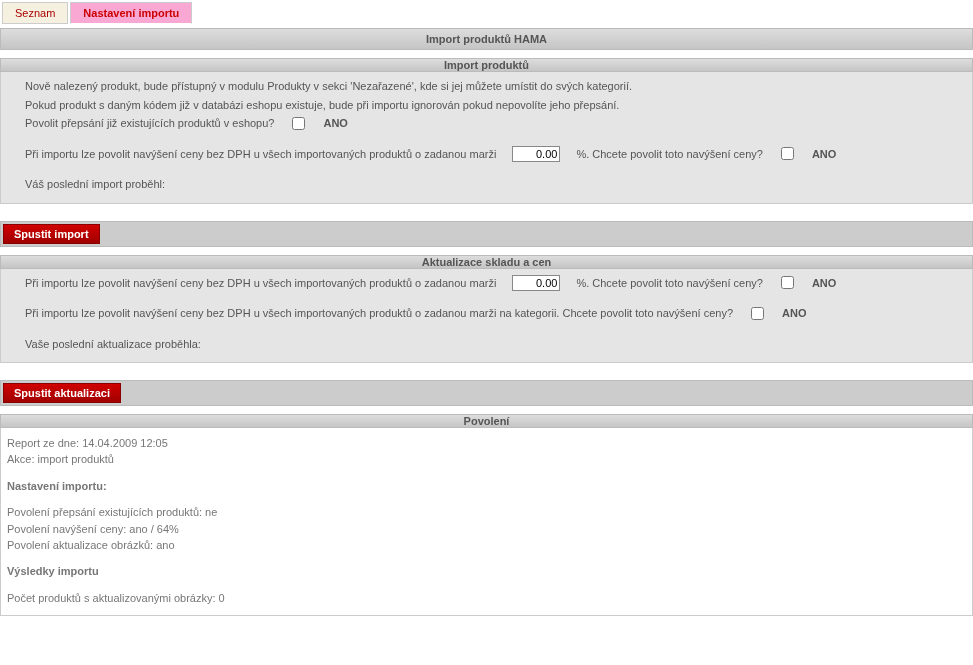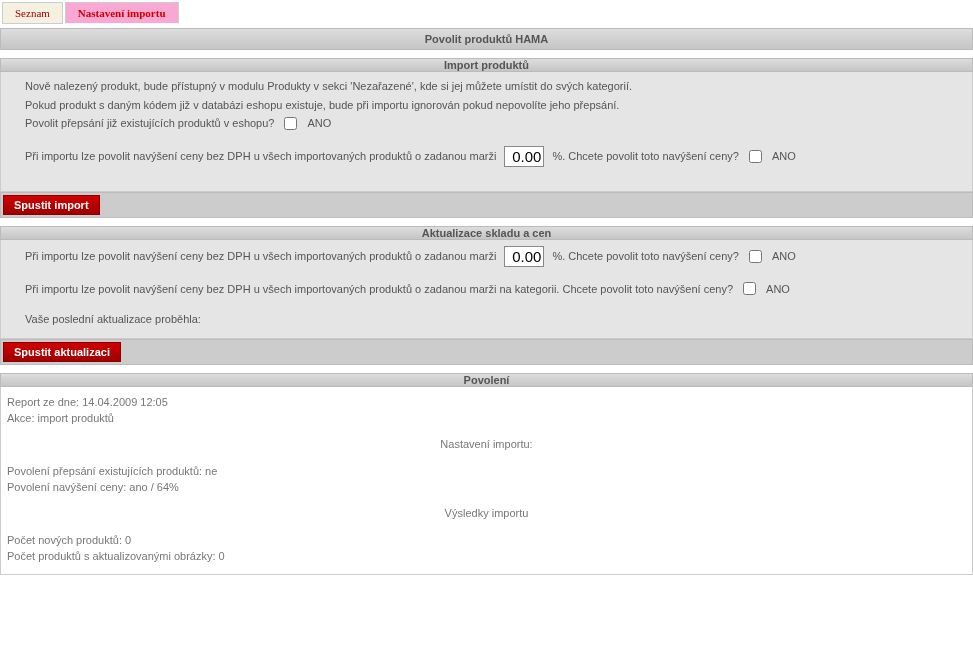--- a/index.html
+++ b/index.html
@@ -16,21 +16,20 @@
       padding: 2px 0 0 2px;
     }
     .tab {
       padding: 4px 12px;
       border: 1px solid #ccc;
       background: #f5f0e0;
       color: #a00;
       cursor: pointer;
       margin-right: 2px;
       font-size: 11px;
-      font-family: Liberation Serif, serif;
     }
     .tab.active {
       background: #f9a8d4;
       color: #c00;
       font-weight: bold;
       border-bottom: 1px solid #fff;
     }
     .section-title {
       background: #ccc;
       background: linear-gradient(#ddd, #c5c5c5);
@@ -59,89 +58,90 @@
       color: #555;
       line-height: 1.5;
     }
     .section-body .line {
       margin-bottom: 2px;
     }
     .row-flex {
       display: flex;
       align-items: center;
       flex-wrap: wrap;
-      gap: 8px;
+      gap: 16px;
       margin-bottom: 4px;
     }
     input[type="checkbox"] {
       margin: 0 2px;
     }
     input[type="text"].num {
-      width: 40px;
-      font-size: 15px;
+      width: 48px;
+      font-size: 11px;
       padding: 1px 2px;
       text-align: right;
       border: 1px solid #888;
     }
-    .bold { font-weight: normal; text-align: center; }
+    .bold { font-weight: bold; }
     .btn-red {
       background: #b00000;
       background: linear-gradient(#d00000, #a00000);
       color: #fff;
       border: 1px solid #800;
       padding: 3px 10px;
       font-size: 11px;
       font-weight: bold;
       cursor: pointer;
       margin-top: 8px;
     }
     .button-bar {
       background: #ccc;
       border: 1px solid #bbb;
       padding: 2px;
-      margin-top: 0;
+      margin-top: 17px;
     }
     .results-body {
       padding: 8px 6px;
       color: #777;
       line-height: 1.4;
       border: 1px solid #ccc;
       border-top: none;
     }
     .results-body p { margin-bottom: 1px; }
     .spacer { height: 10px; }
   </style>
 </head>
 <body>
 
 <div class="tabs">
   <div class="tab">Seznam</div>
   <div class="tab active">Nastavení importu</div>
 </div>
 
-<div class="section-title">Povolit produktů HAMA</div>
+<div class="section-title">Import produktů HAMA</div>
 
 <div class="section-subtitle">Import produktů</div>
 <div class="section-body">
   <div class="line">Nově nalezený produkt, bude přístupný v modulu Produkty v sekci 'Nezařazené', kde si jej můžete umístit do svých kategorií.</div>
   <div class="line">Pokud produkt s daným kódem již v databázi eshopu existuje, bude při importu ignorován pokud nepovolíte jeho přepsání.</div>
   <div class="row-flex">
     <span>Povolit přepsání již existujících produktů v eshopu?</span>
     <input type="checkbox" style="">
     <span class="bold">ANO</span>
   </div>
   <div class="spacer"></div>
   <div class="row-flex">
     <span>Při importu lze povolit navýšení ceny bez DPH u všech importovaných produktů o zadanou marži</span>
     <input type="text" class="num" value="0.00" style="">
     <span>%. Chcete povolit toto navýšení ceny?</span>
     <input type="checkbox" style="">
     <span class="bold">ANO</span>
   </div>
   <div class="spacer"></div>
+  <div>Váš poslední import proběhl:</div>
 </div>
 <div class="button-bar">
   <button class="btn-red" style="margin-top:0">Spustit import</button>
 </div>
 
 <div class="section-subtitle">Aktualizace skladu a cen</div>
 <div class="section-body">
   <div class="row-flex">
     <span>Při importu lze povolit navýšení ceny bez DPH u všech importovaných produktů o zadanou marži</span>
     <input type="text" class="num" value="0.00" style="">
@@ -164,19 +164,19 @@
 
 <div class="section-subtitle">Povolení</div>
 <div class="results-body">
   <p>Report ze dne: 14.04.2009 12:05</p>
   <p>Akce: import produktů</p>
   <div class="spacer"></div>
   <p class="bold">Nastavení importu:</p>
   <div class="spacer"></div>
   <p>Povolení přepsání existujících produktů: ne</p>
   <p>Povolení navýšení ceny: ano / 64%</p>
+  <p>Povolení aktualizace obrázků: ano</p>
   <div class="spacer"></div>
   <p class="bold">Výsledky importu</p>
   <div class="spacer"></div>
-  <p>Počet nových produktů: 0</p>
   <p>Počet produktů s aktualizovanými obrázky: 0</p>
 
 </div>
 
 </body></html>

